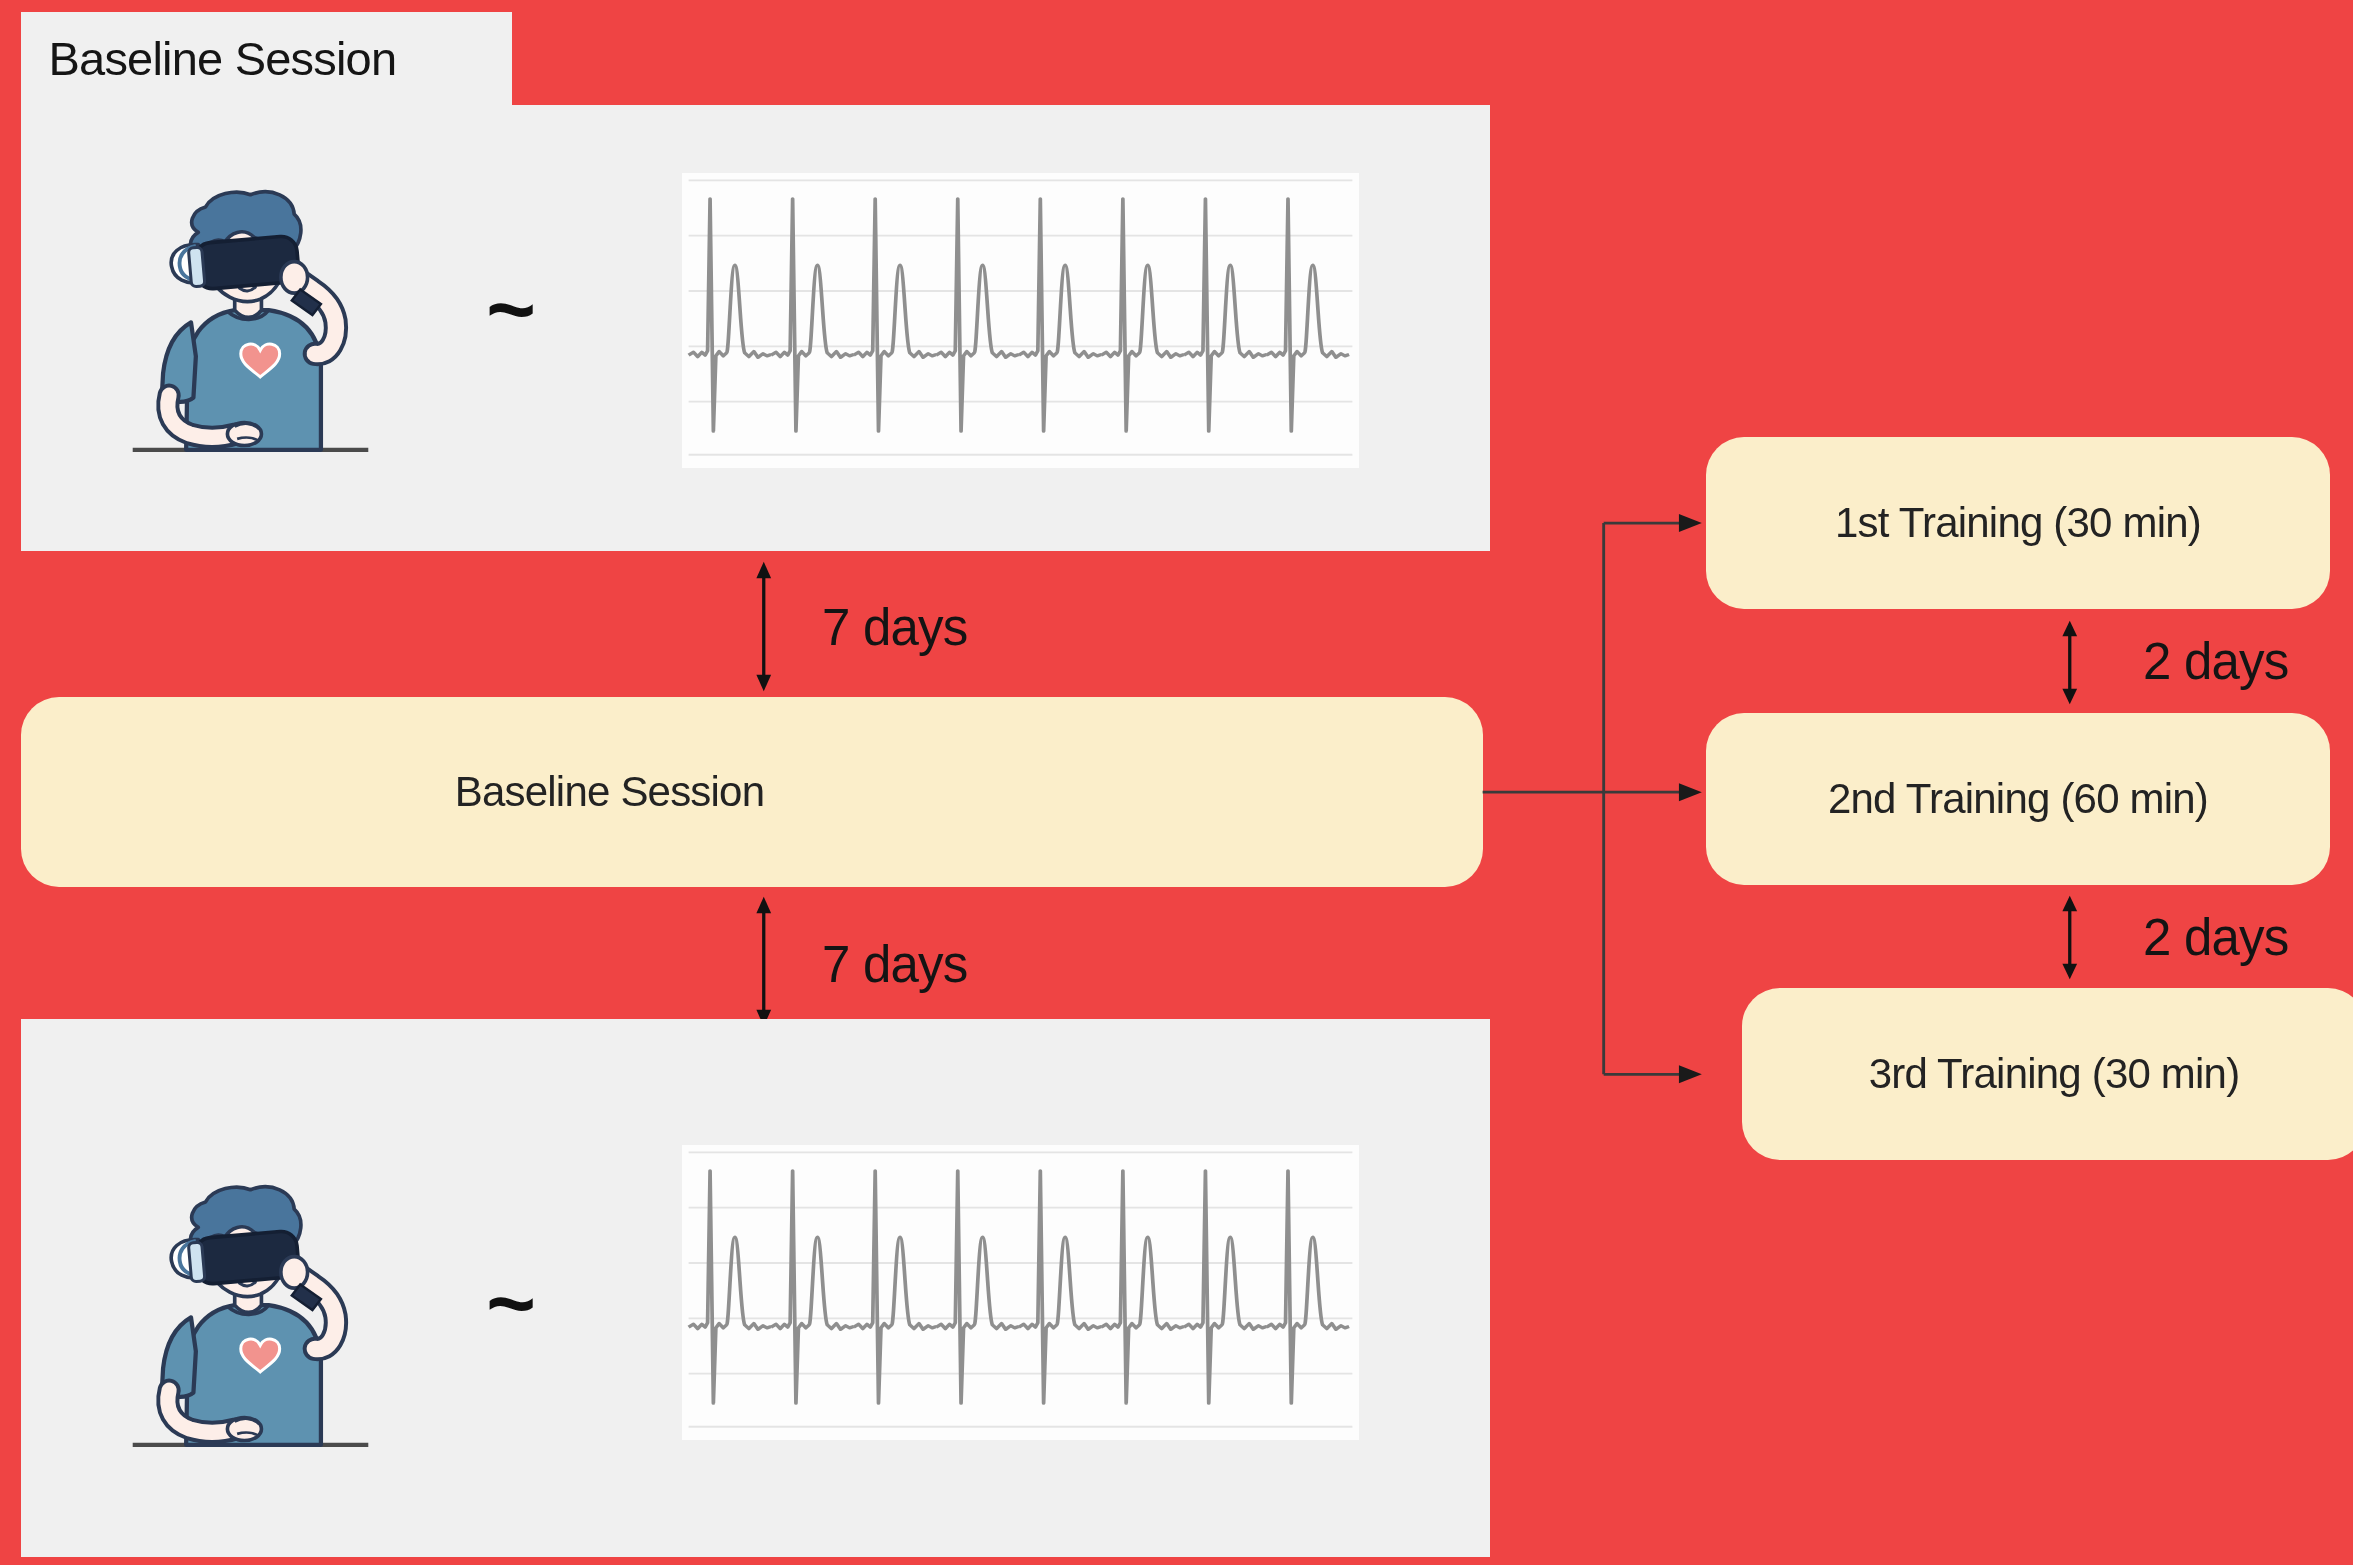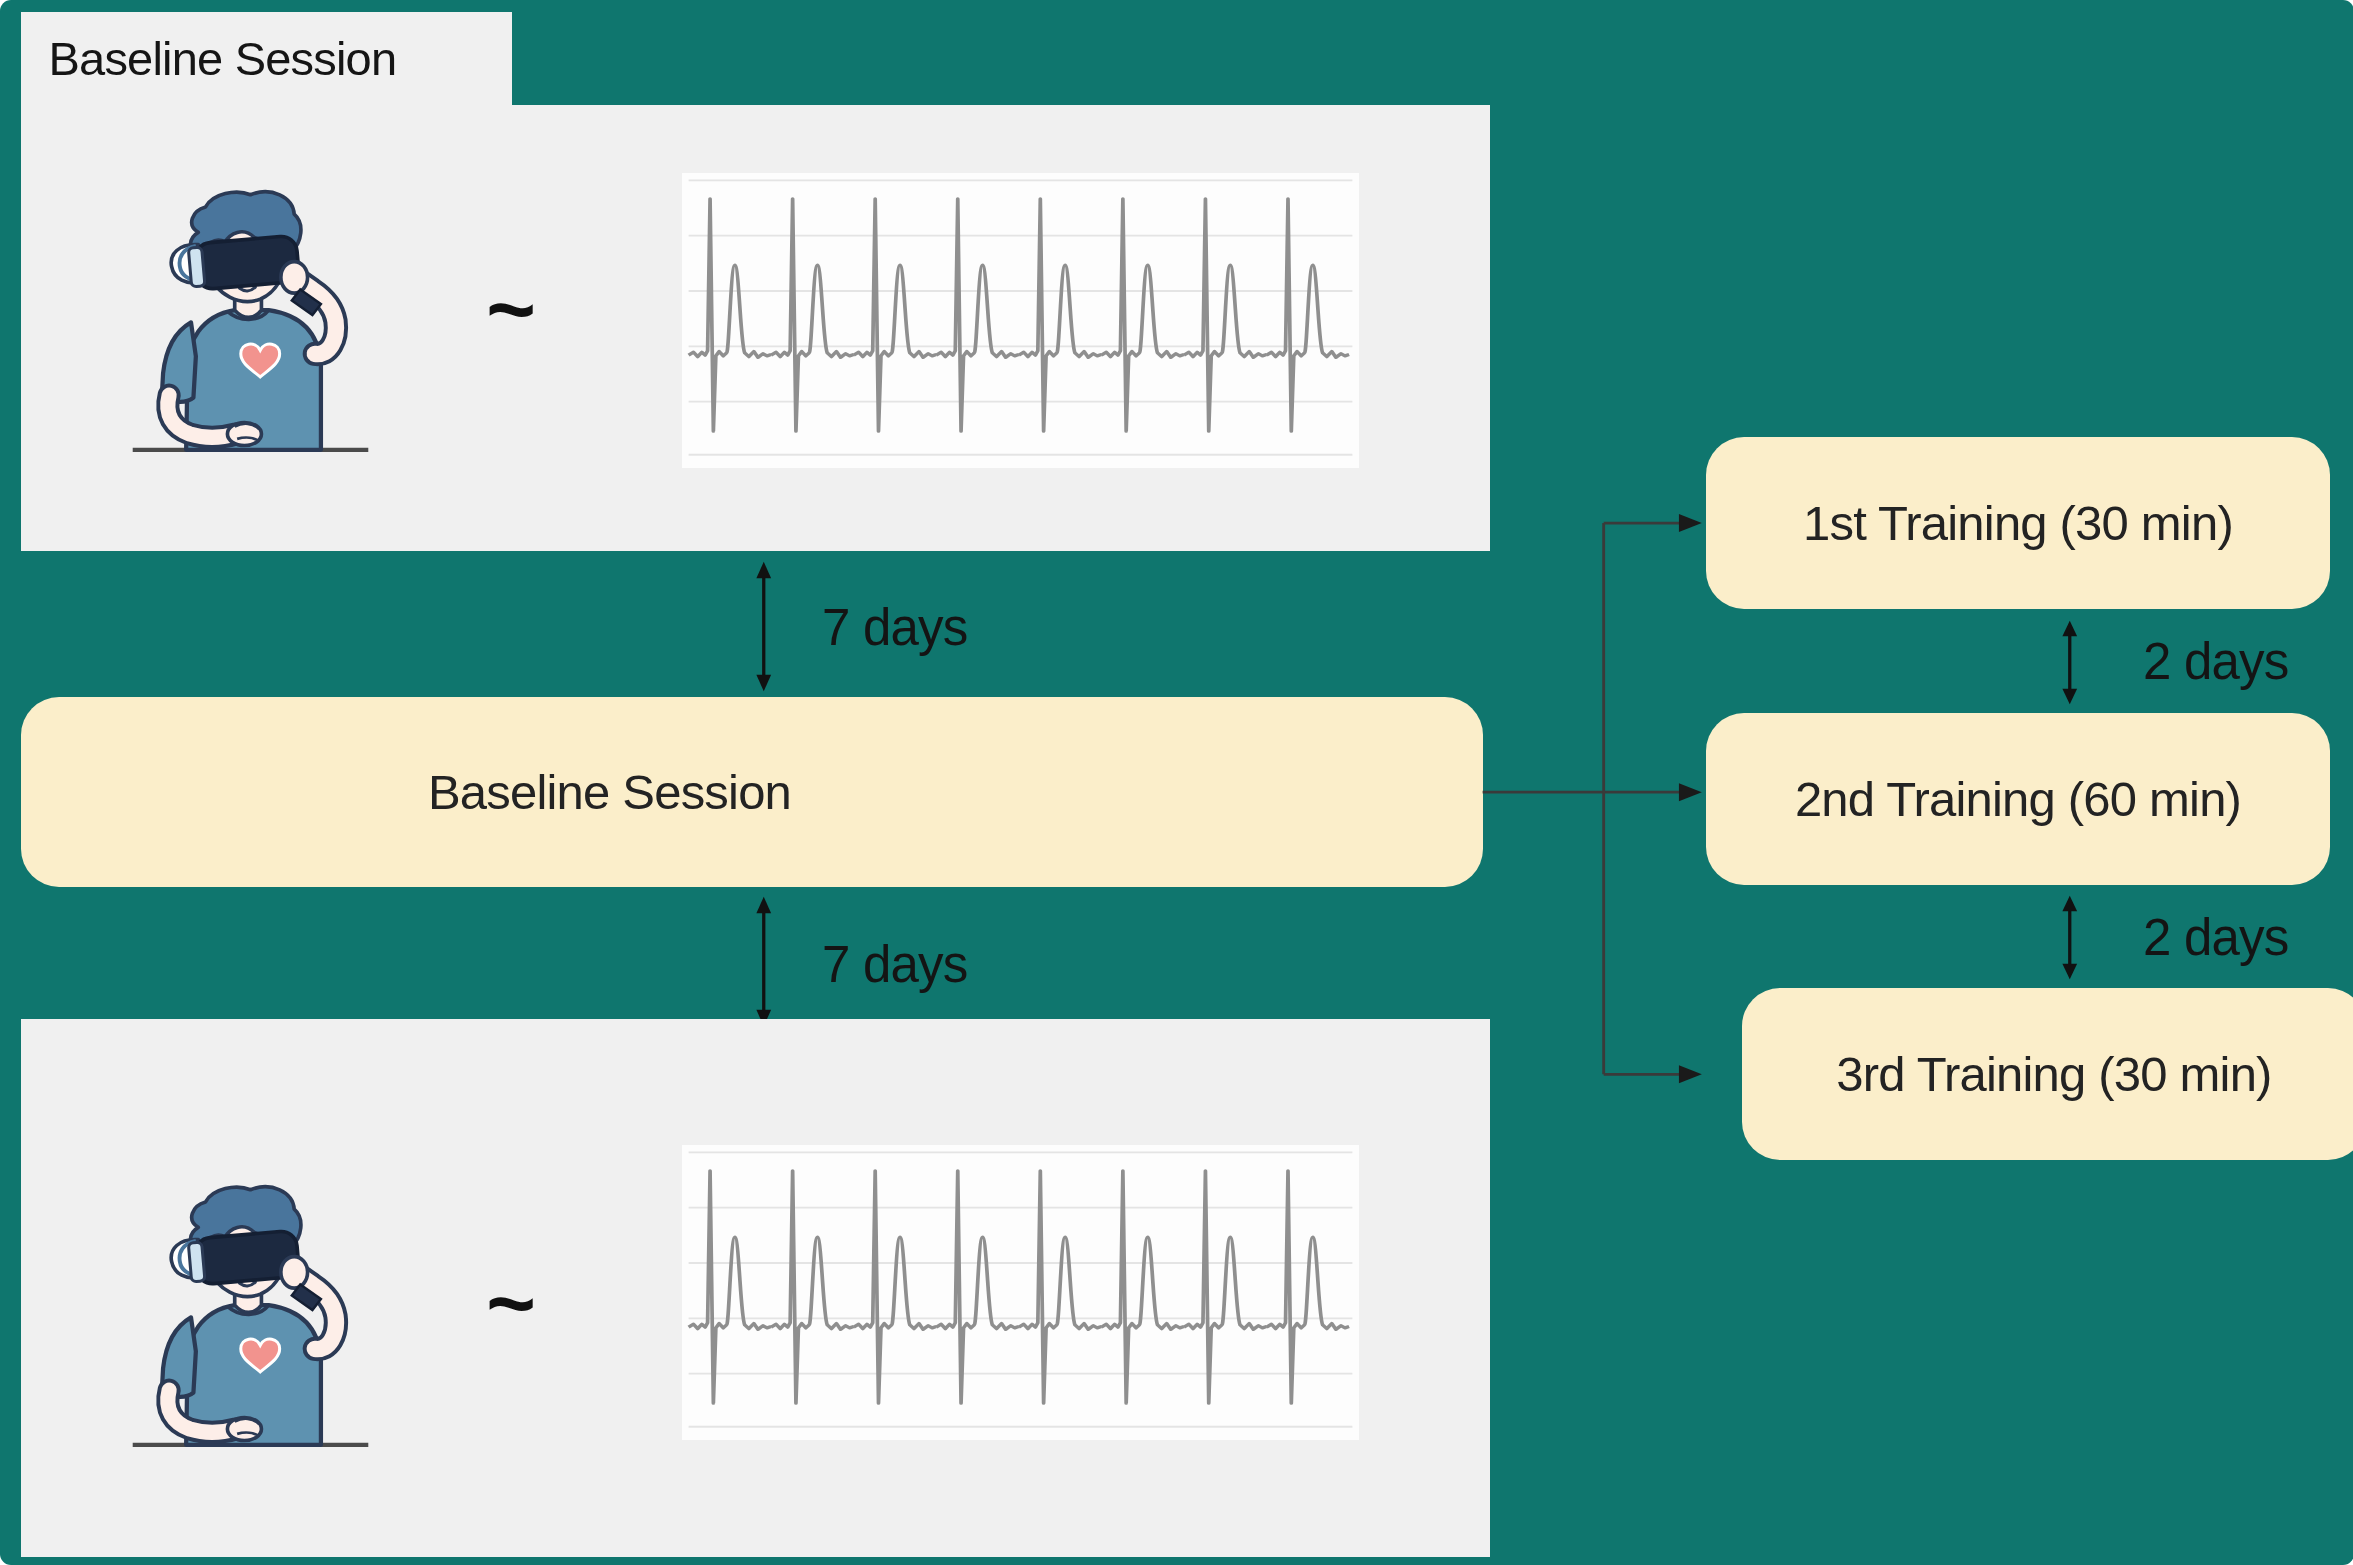--- a/index.html
+++ b/index.html
@@ -1,29 +1,29 @@
 <!DOCTYPE html>
 <html style="--panel-gray: #f0f0f0; --accent-yellow: #fbeeca; --ecg-trace: #8f8f8f; --ecg-grid: #e4e4e4; --text: #1c1c1c; --connector: #3a3a3a;font-size:13px"><head>
 <meta charset="utf-8">
 <style>
   html,body{margin:0;padding:0;background:#ffffff;}
   .canvas{
-    position:relative;width:2354px;height:1565px;background:#0f766e;
-    font-family:"Liberation Sans", sans-serif;color:var(--text,#1c1c1c);overflow:hidden;border-radius:11px;
+    position:relative;width:2354px;height:1565px;background:#ef4444;
+    font-family:"Liberation Sans", sans-serif;color:var(--text,#1c1c1c);overflow:hidden;
   }
   .gray-panel{position:absolute;background:var(--panel-gray,#f0f0f0);}
   .session-tab{
     position:absolute;background:var(--panel-gray,#f0f0f0);
     display:flex;align-items:center;padding-left:28px;box-sizing:border-box;
     font-size:47px;color:#151515;letter-spacing:-0.8px;
   }
   .yellow-box{
     position:absolute;background:var(--accent-yellow,#fbeeca);border-radius:38px;
     display:flex;align-items:center;justify-content:center;
-    font-size:49px;color:#232323;letter-spacing:-0.8px;
+    font-size:42px;color:#232323;letter-spacing:-0.8px;
   }
   .yellow-box .offset-label{
     position:absolute;left:0;top:0;height:100%;width:1178px;
     display:flex;align-items:center;justify-content:center;
   }
   .interval-label{
     position:absolute;display:flex;align-items:center;
     font-size:51px;color:#141414;letter-spacing:-0.8px;
   }
   .tilde{

